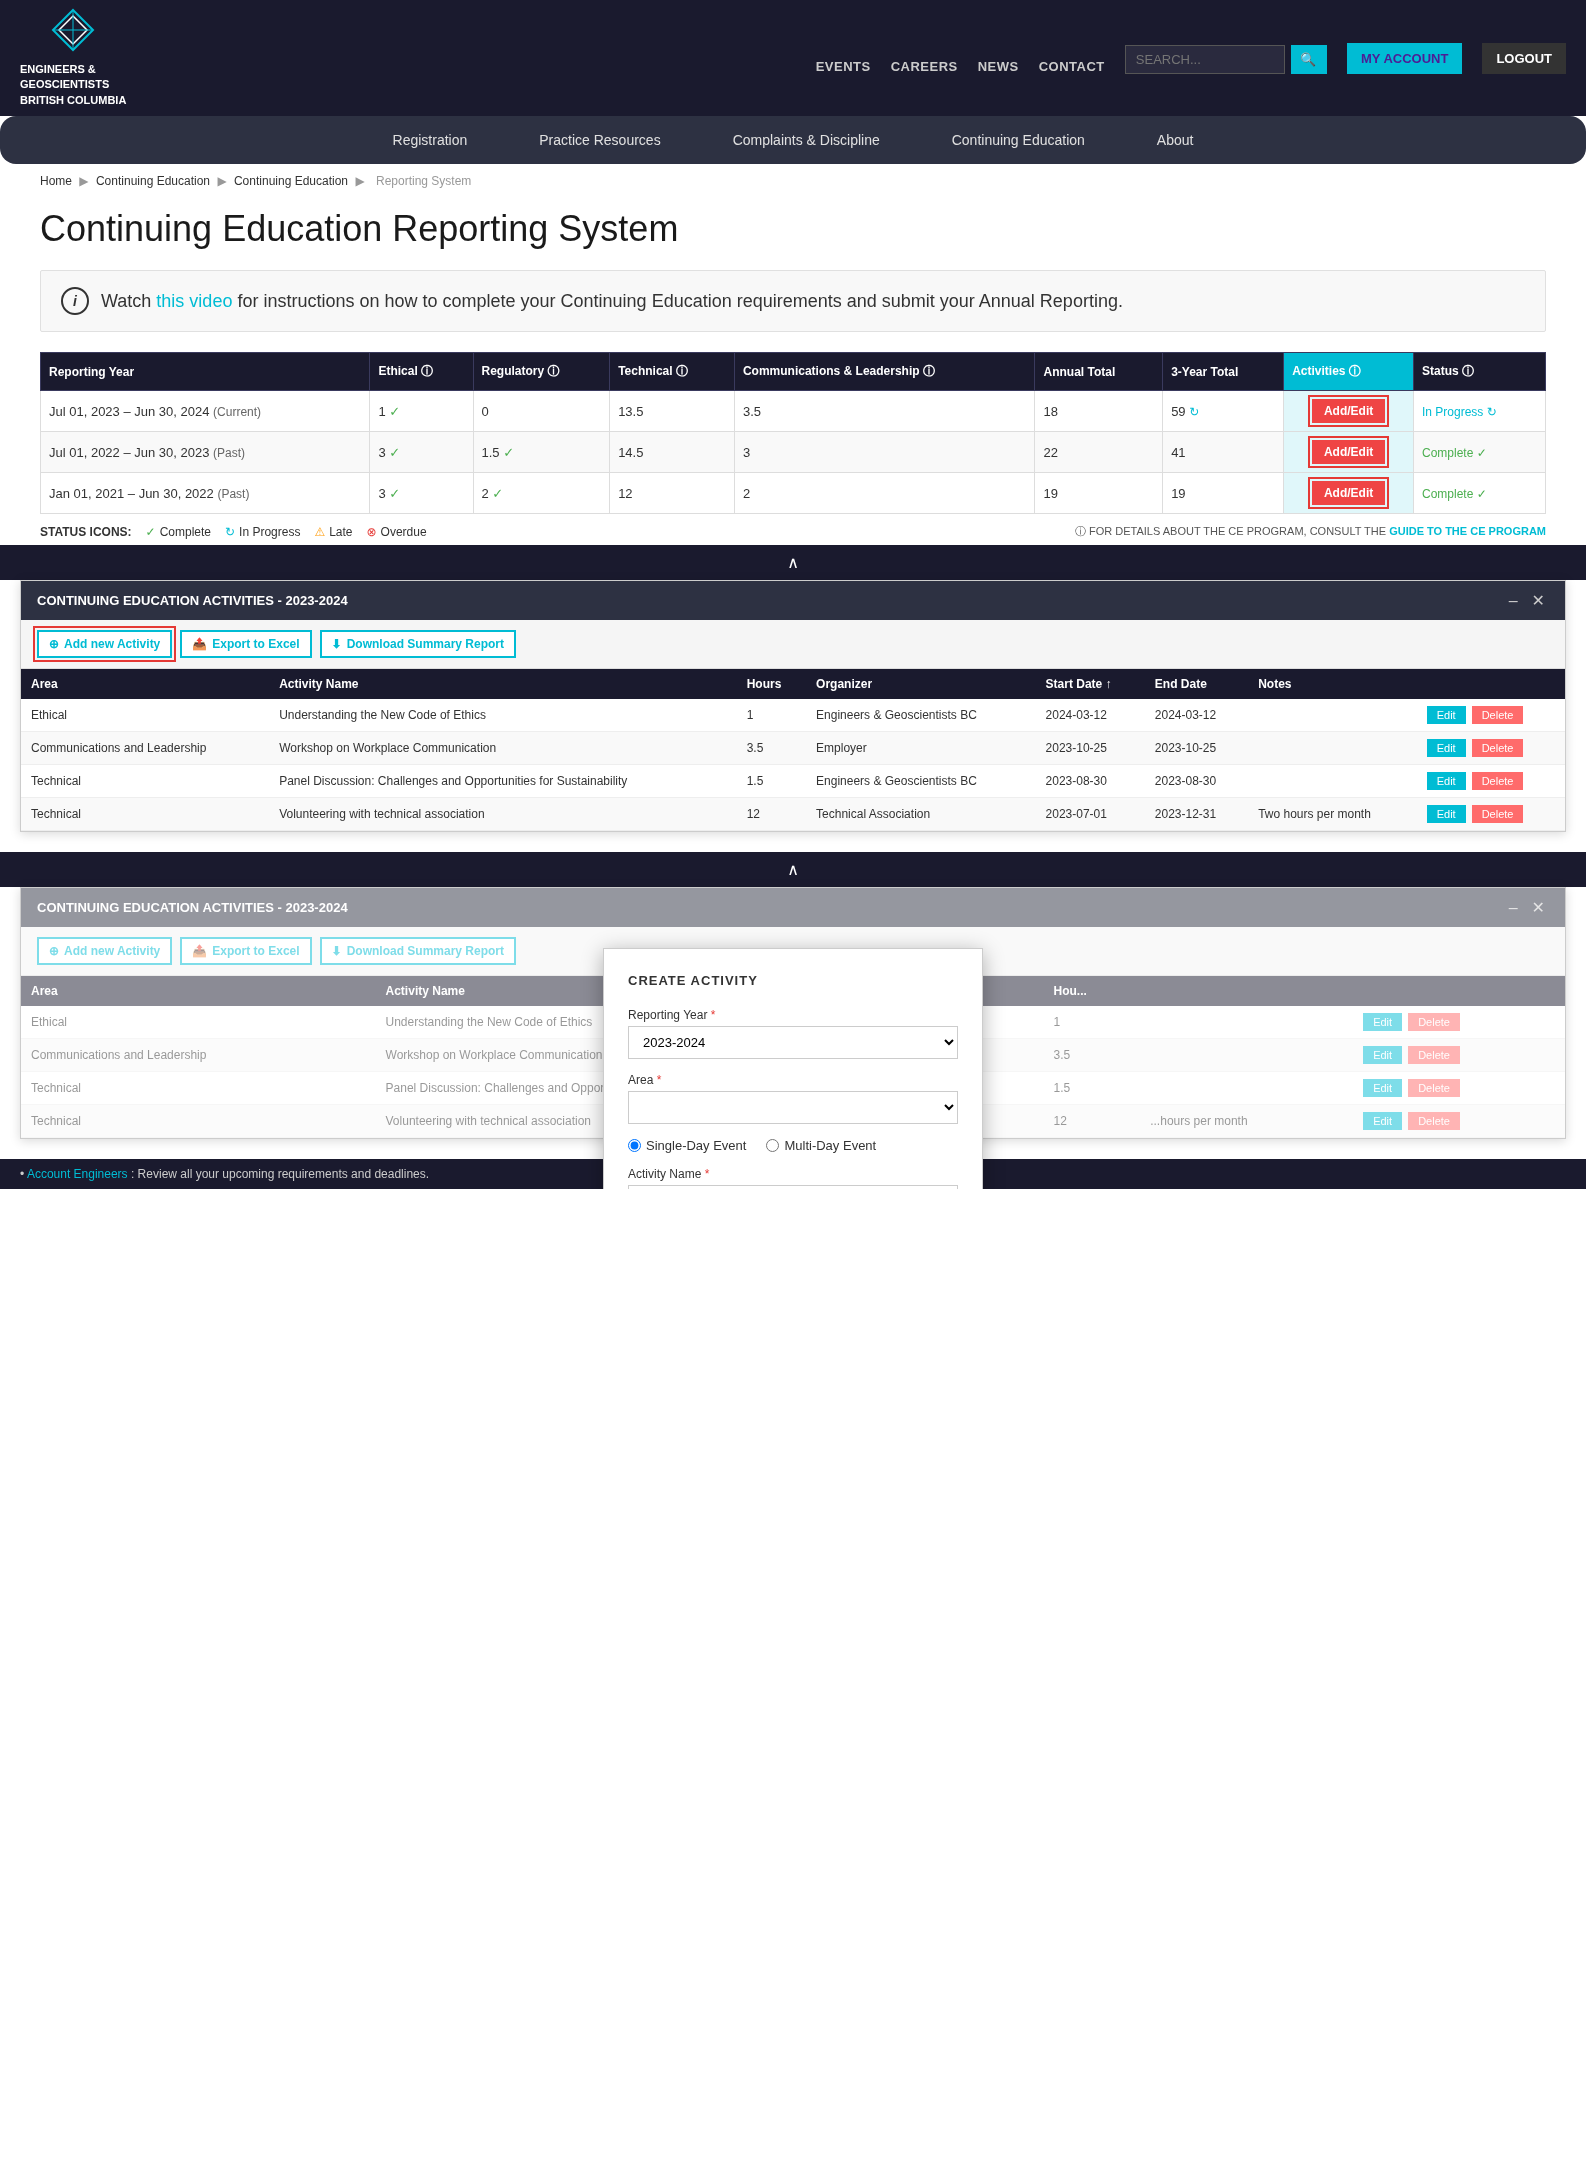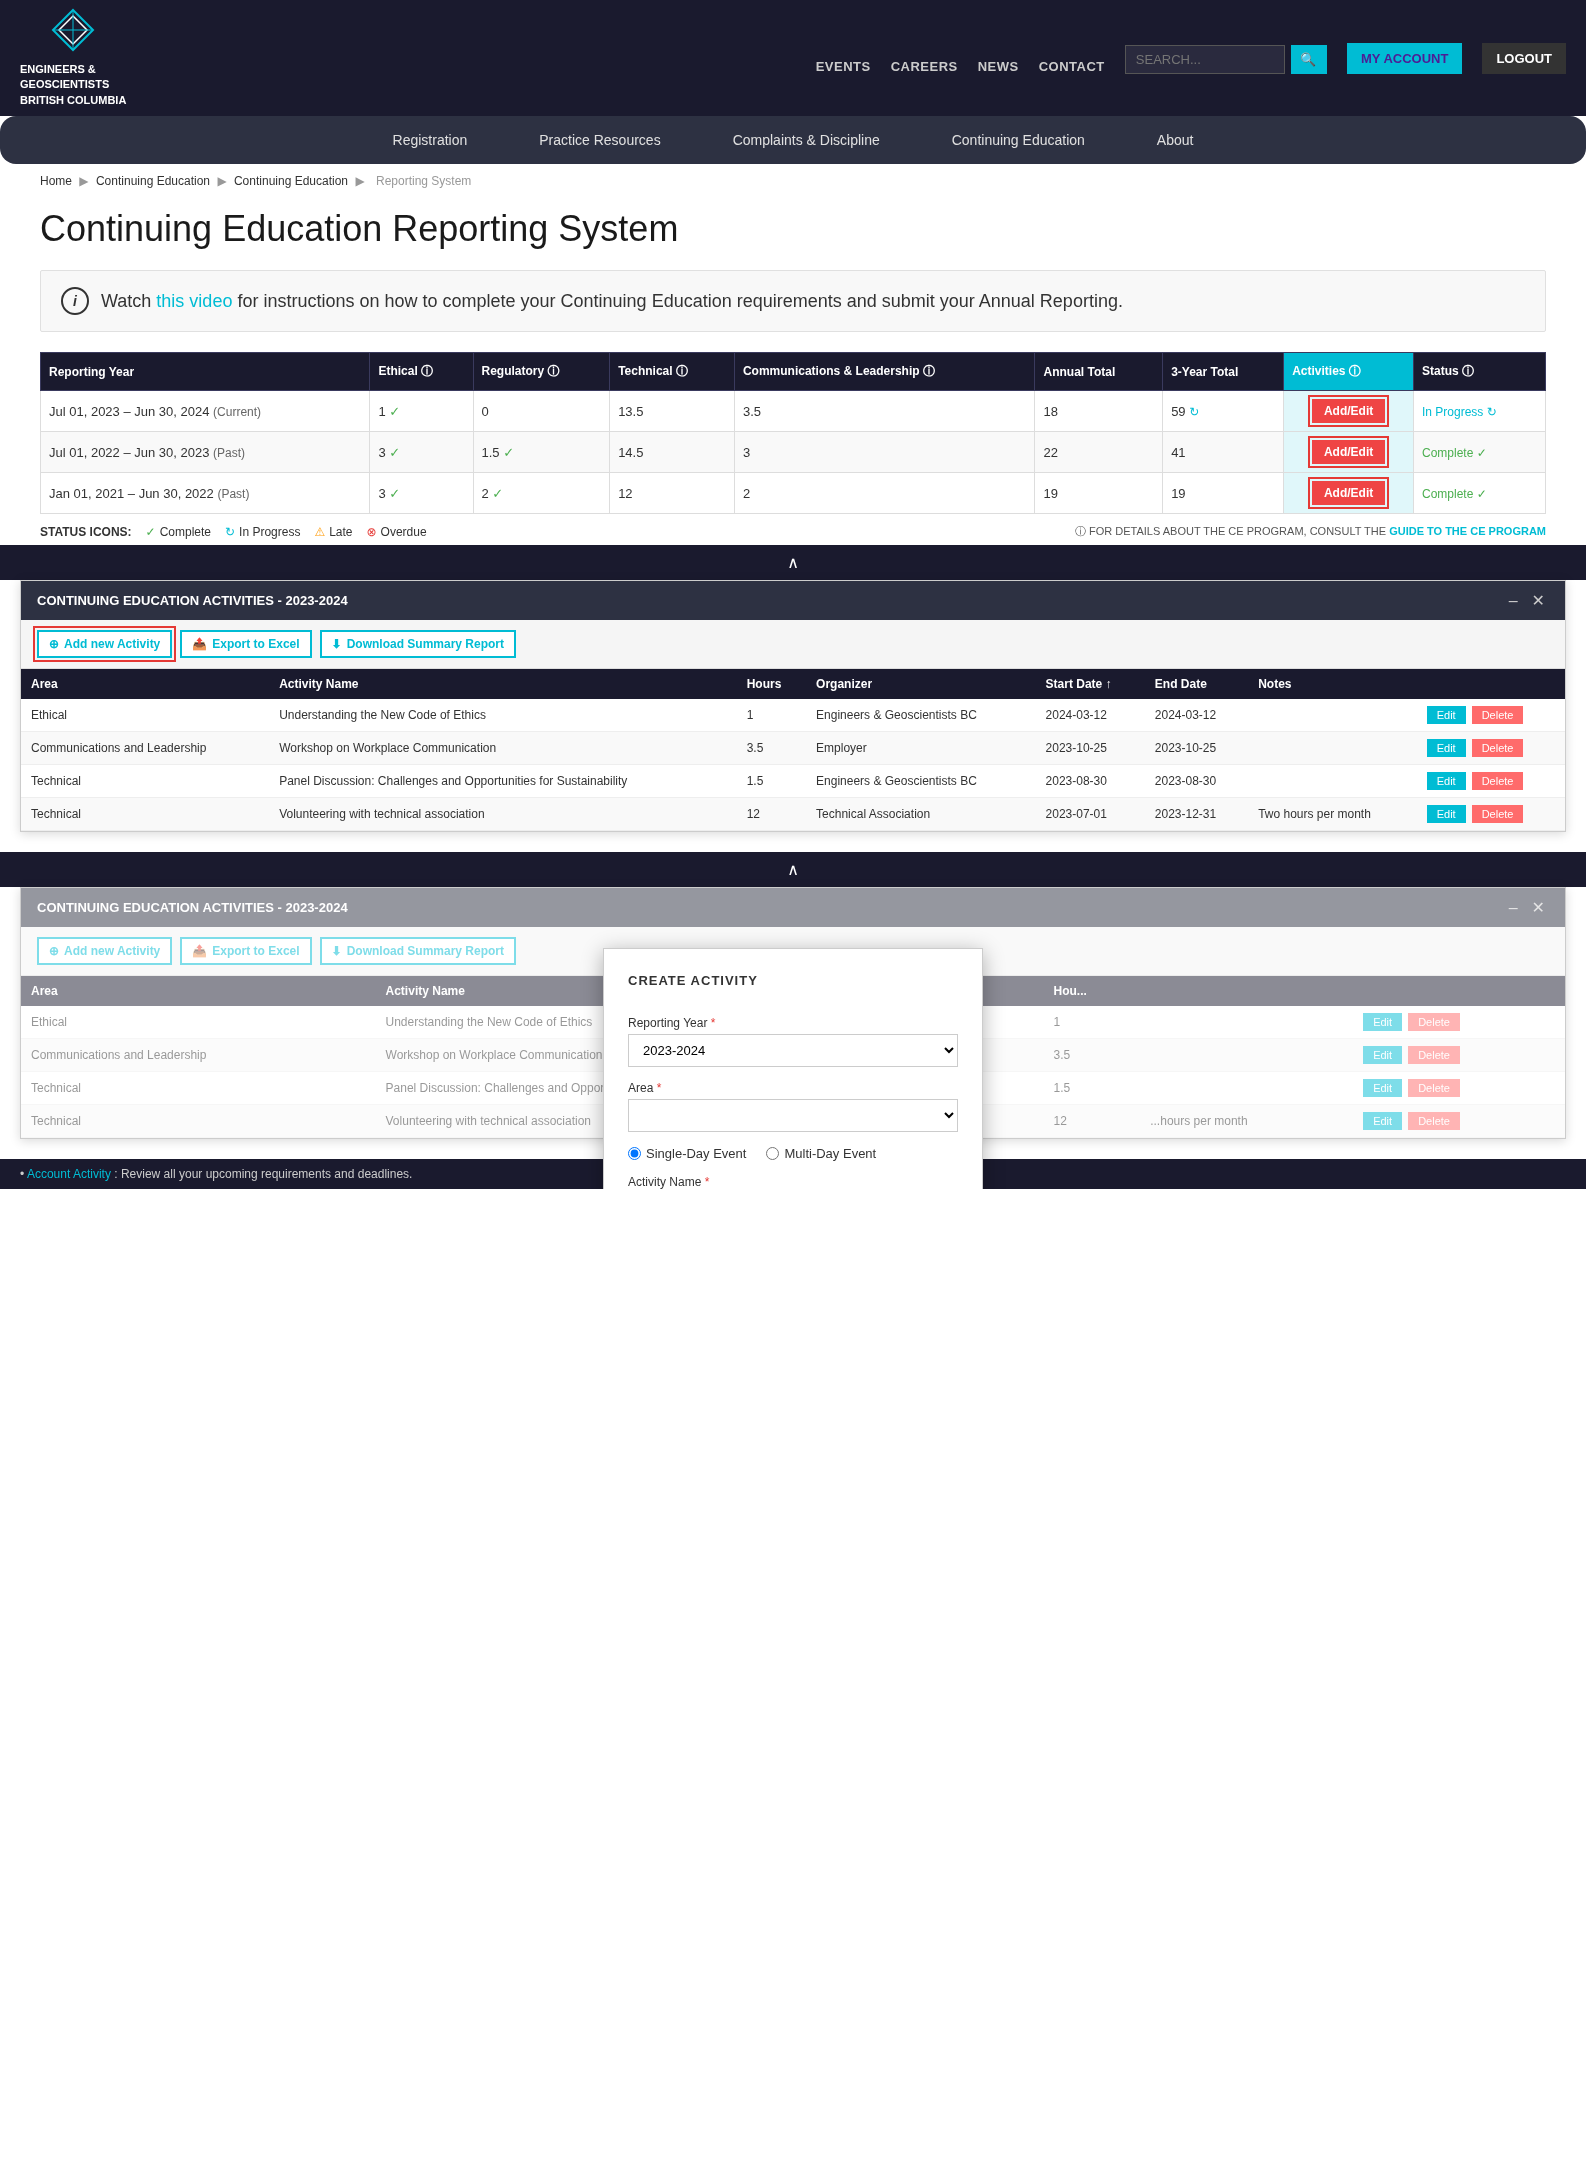--- a/index.html
+++ b/index.html
@@ -76,21 +76,21 @@
     .act-edit-btn { background: #00bcd4; color: #fff; border: none; padding: 3px 10px; font-size: 11px; cursor: pointer; }
     .act-delete-btn { background: #ff6b6b; color: #fff; border: none; padding: 3px 10px; font-size: 11px; cursor: pointer; margin-left: 3px; }
     .act-btn-group { display: flex; gap: 3px; }
 
     
     .panel-with-overlay { position: relative; }
     .panel-dimmed { opacity: 0.5; pointer-events: none; }
 
     
     .create-modal { position: absolute; top: 60px; left: 50%; transform: translateX(-50%); background: #fff; border: 1px solid #ccc; box-shadow: 0 4px 20px rgba(0,0,0,0.3); width: 380px; z-index: 10; padding: 24px; }
-    .create-modal h3 { font-size: 13px; font-weight: 700; color: #333; margin-bottom: 28px; letter-spacing: 1px; text-transform: uppercase; }
+    .create-modal h3 { font-size: 13px; font-weight: 700; color: #333; margin-bottom: 20px; letter-spacing: 1px; text-transform: uppercase; }
     .form-group { margin-bottom: 14px; }
     .form-label { font-size: 12px; color: #333; margin-bottom: 4px; display: block; }
     .form-label .required { color: #e53935; }
     .form-select { width: 100%; padding: 7px 10px; border: 1px solid #ccc; font-size: 13px; background: #fff; cursor: pointer; -webkit-appearance: auto; }
     .form-input { width: 100%; padding: 7px 10px; border: 1px solid #ccc; font-size: 13px; }
     .radio-group { display: flex; gap: 20px; align-items: center; }
     .radio-group label { font-size: 13px; display: flex; align-items: center; gap: 5px; cursor: pointer; }
     .hours-input-wrap { display: flex; align-items: center; gap: 0; }
     .hours-input { width: 100px; padding: 7px 10px; border: 1px solid #ccc; font-size: 13px; }
     .hours-spinners { display: flex; flex-direction: column; border: 1px solid #ccc; border-left: none; }
@@ -541,15 +541,15 @@
 
     <div class="form-group">
       <label class="form-label">Supporting Documents (optional)</label>
       <input type="text" class="supporting-docs" style="">
     </div>
   </div>
 </div>
 
 <div class="bottom-bar">
   <span>•</span>
-  <a href="#">Account Activity</a>
+  <a href="#">Account Engineers</a>
   <span>: Review all your upcoming requirements and deadlines.</span>
 </div>
 
 </body></html>

